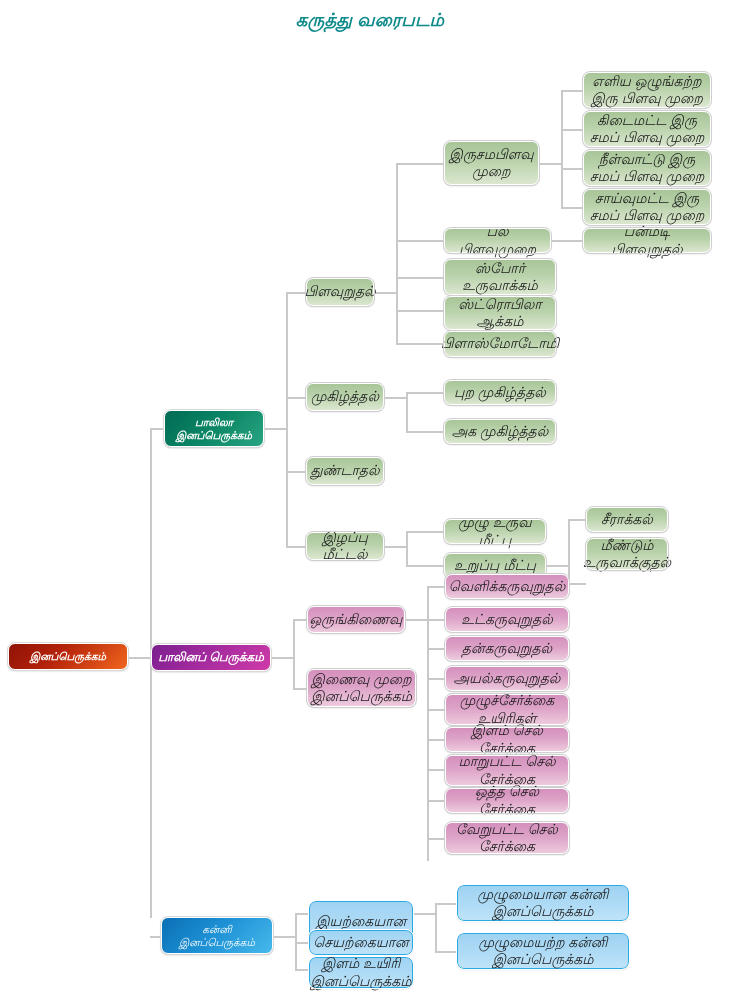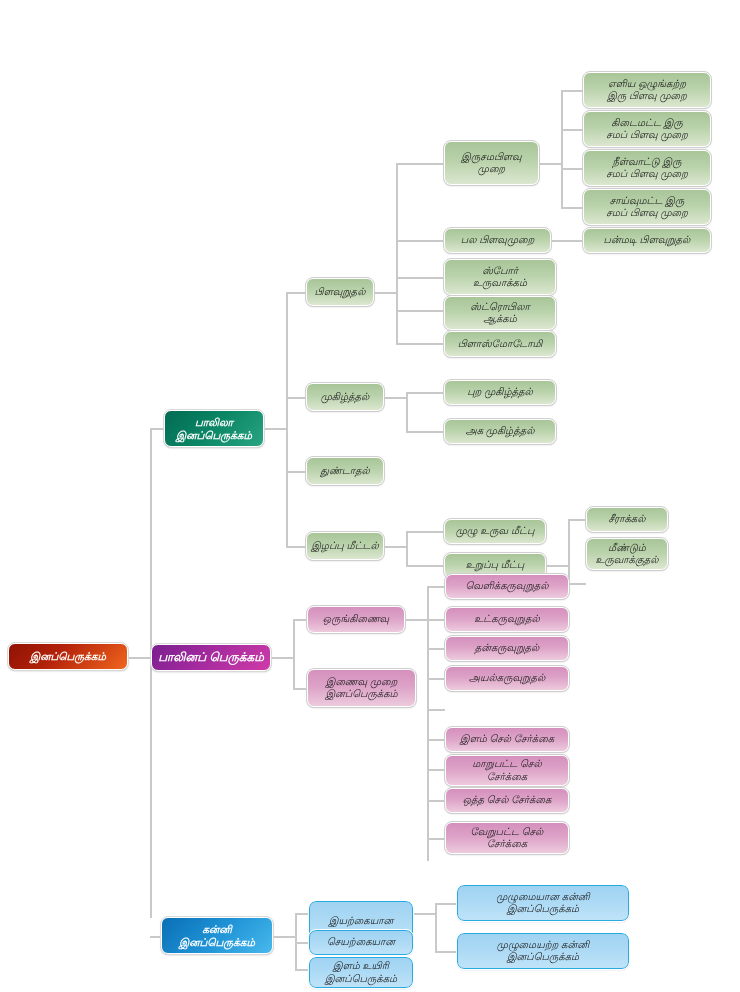--- a/index.html
+++ b/index.html
@@ -28,21 +28,21 @@
   .lnh{height:1.6px;}
   .lnv{width:1.6px;}
 
   
   .node{
     position:absolute;
     box-sizing:border-box;
     display:flex;align-items:center;justify-content:center;
     text-align:center;
     border-radius:7px;
-    font-size:10px;
+    font-size:14px;
     line-height:1.22;
     font-style:italic;
     padding:2px 4px;
     white-space:pre-line;
   }
 
   
   .n-root{
     background:linear-gradient(135deg,#8f1205 0%,#b3220a 40%,#f0661e 100%);
     border:1.6px solid #ffffff;
@@ -71,21 +71,21 @@
     font-weight:bold;
     font-size:10.5px;
     box-shadow:0 1px 2px rgba(0,0,0,.28);
   }
   
   .n-blue-main{
     background:linear-gradient(135deg,#0a6fb5 0%,#1f93d6 50%,#47b9ec 100%);
     border:1.6px solid #ffffff;
     outline:1px solid #d9d9d9;
     color:#ffffff;
-    font-weight:bold;
+    font-weight:normal;
     font-size:10.5px;
     box-shadow:0 1px 2px rgba(0,0,0,.28);
   }
   
   .n-green{
     background:linear-gradient(180deg,#a8c598 0%,#b9d2ab 45%,#dbe7cf 100%);
     border:1.4px solid #ffffff;
     outline:1px solid #cfcfcf;
     color:#1b1b1b;
     box-shadow:0 1px 2px rgba(0,0,0,.18);
@@ -105,20 +105,21 @@
     outline:1px solid #ffffff;
     color:#1b1b1b;
     box-shadow:0 1px 2px rgba(0,0,0,.18);
   }
 </style>
 </head>
 <body>
 
 <div id="canvas">
 
+  <div class="title">கருத்து வரைபடம்</div>
 
   <div class="ln lnh" style="left:128px;top:657px;width:22px;"></div>
   <div class="ln lnv" style="left:150px;top:428px;height:490px;"></div>
   <div class="ln lnh" style="left:150px;top:428px;width:14px;"></div>
   <div class="ln lnh" style="left:150px;top:657px;width:14px;"></div>
   <div class="ln lnh" style="left:150px;top:936px;width:14px;"></div>
 
   <div class="ln lnh" style="left:264px;top:428px;width:22px;"></div>
   <div class="ln lnv" style="left:286px;top:292px;height:254px;"></div>
   <div class="ln lnh" style="left:286px;top:292px;width:20px;"></div>
@@ -236,20 +237,22 @@
   <div class="node n-purple" style="left:151px;top:644px;width:120px;height:27px;">பாலினப் பெருக்கம்</div>
 
   <div class="node n-pink" style="left:307px;top:606px;width:98px;height:27px;">ஒருங்கிணைவு</div>
   <div class="node n-pink" style="left:307px;top:669px;width:109px;height:38px;">இணைவு முறை
 இனப்பெருக்கம்</div>
 
   <div class="node n-pink" style="left:445px;top:574px;width:124px;height:25px;">வெளிக்கருவுறுதல்</div>
   <div class="node n-pink" style="left:445px;top:636px;width:124px;height:25px;">தன்கருவுறுதல்</div>
   <div class="node n-pink" style="left:445px;top:607px;width:124px;height:25px;">உட்கருவுறுதல்</div>
   <div class="node n-pink" style="left:445px;top:666px;width:124px;height:25px;">அயல்கருவுறுதல்</div>
+  <div class="node n-pink" style="left:445px;top:694px;width:124px;height:31px;">முழுச்சேர்க்கை
+உயிரிகள்</div>
   <div class="node n-pink" style="left:445px;top:727px;width:124px;height:25px;">இளம் செல் சேர்க்கை</div>
   <div class="node n-pink" style="left:445px;top:755px;width:124px;height:31px;">மாறுபட்ட செல்
 சேர்க்கை</div>
   <div class="node n-pink" style="left:445px;top:788px;width:124px;height:25px;">ஒத்த செல் சேர்க்கை</div>
   <div class="node n-pink" style="left:445px;top:822px;width:124px;height:32px;">வேறுபட்ட செல்
 சேர்க்கை</div>
 
   <div class="node n-blue-main" style="left:161px;top:917px;width:112px;height:37px;">கன்னி
 இனப்பெருக்கம்</div>
 

